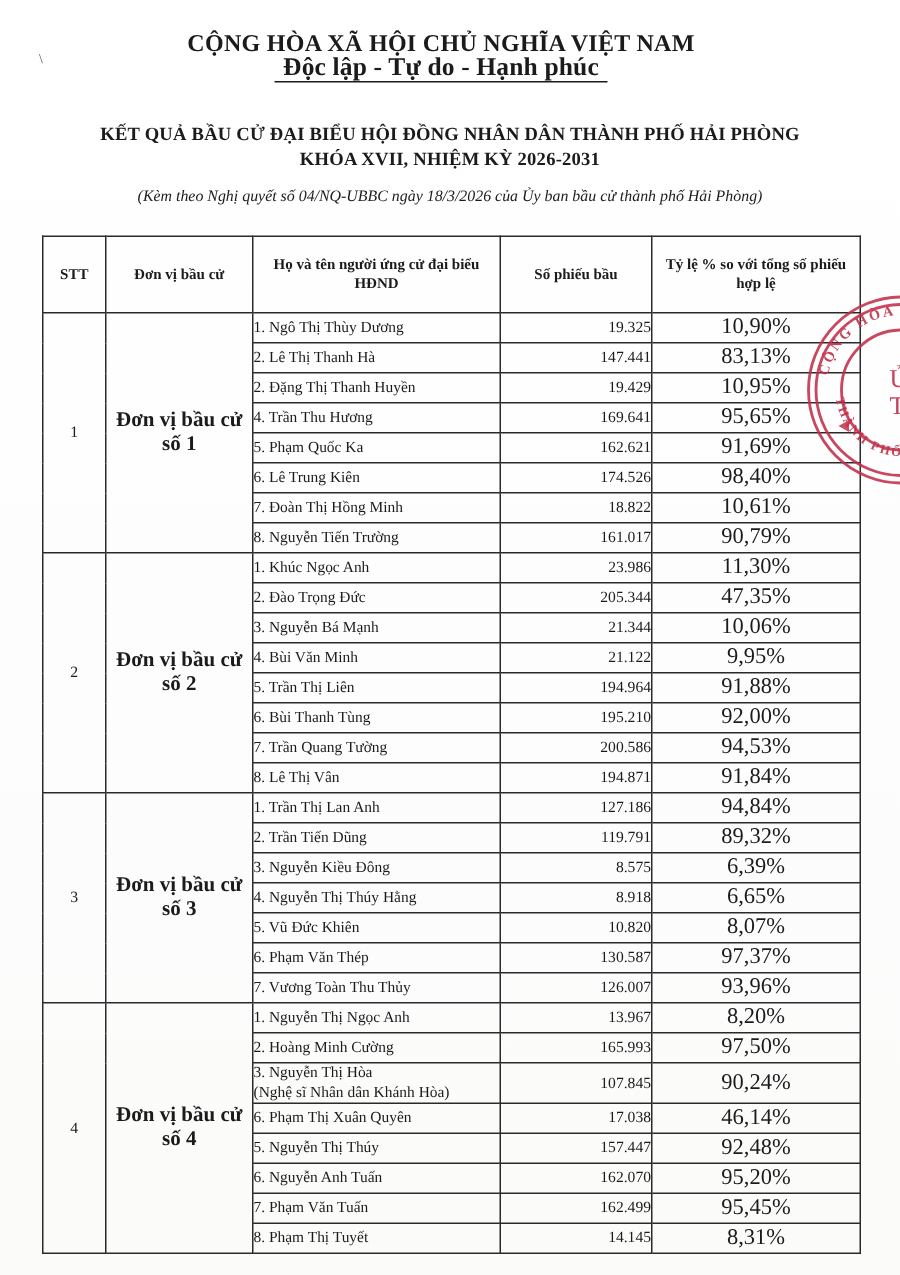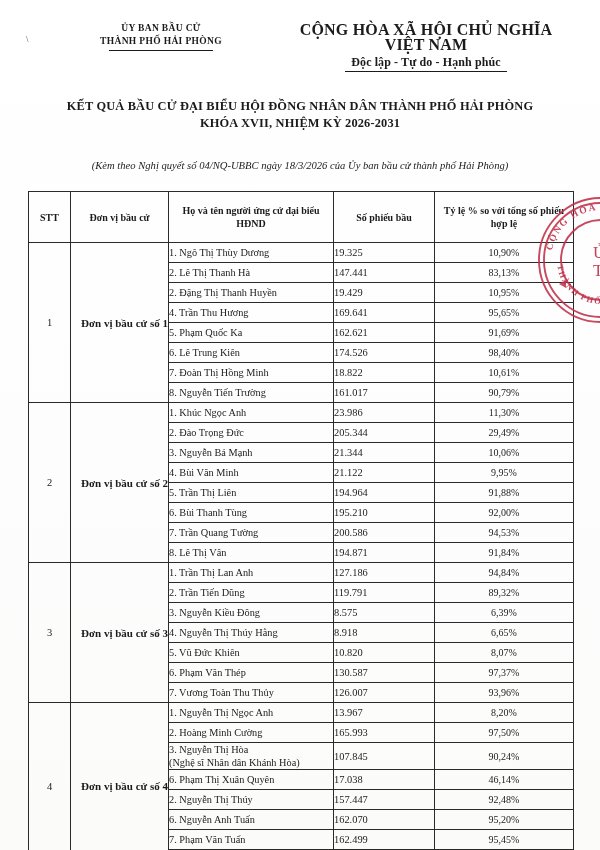--- a/index.html
+++ b/index.html
@@ -55,21 +55,21 @@
     letter-spacing: .35px;
     line-height: 13px;
     text-transform: uppercase;
   }
   .lh-right .lh-line {
     font-size: 16px;
     letter-spacing: .2px;
     line-height: 15px;
   }
   .lh-motto {
-    font-size: 12px;
+    font-size: 17px;
     font-weight: bold;
     line-height: 16px;
     display: inline-block;
     border-bottom: 1.1px solid #1b1b1b;
     padding: 0 6px 1px 6px;
     text-transform: none;
     letter-spacing: .1px;
   }
   .rule-short {
     width: 104px;
@@ -92,21 +92,21 @@
     padding: 0 28px;
   }
   .doc-title {
     font-size: 12.4px;
     font-weight: bold;
     line-height: 17px;
     letter-spacing: .15px;
     text-transform: uppercase;
   }
   .doc-subtitle {
-    margin-top: 27px;
+    margin-top: 10px;
     font-size: 10.6px;
     font-style: italic;
     line-height: 14px;
   }
 
   
   .table-wrap {
     margin: 18px 0 0 28px;
     width: 545px;
   }
@@ -134,41 +134,41 @@
   col.c-unit   { width: 98px; }
   col.c-name   { width: 165px; }
   col.c-votes  { width: 101px; }
   col.c-pct    { width: 139px; }
 
   td.stt {
     text-align: center;
     font-size: 10.5px;
   }
   td.unit {
-    text-align: right;
-    font-size: 11px;
+    text-align: center;
+    font-size: 14px;
     font-weight: bold;
   }
   td.cand {
     font-size: 10.3px;
     text-align: left;
     padding: 2px 2px 2px 4px;
     line-height: 13px;
     height: 19px;
   }
   td.cand .sub {
     display: block;
   }
   td.votes {
     font-size: 10.4px;
-    text-align: left;
+    text-align: right;
     height: 19px;
   }
   td.pct {
-    font-size: 10px;
+    font-size: 15px;
     text-align: center;
     height: 19px;
   }
 
   
   .seal {
     position: absolute;
     left: 537px;
     top: 196px;
     width: 128px;
@@ -181,25 +181,20 @@
 </head>
 <body>
 
 <div class="scan-tint"></div>
 
 <div class="page">
 
   <div class="tick">\</div>
 
   <div class="letterhead">
-    <div class="lh-left">
-      <div class="lh-line">ỦY BAN BẦU CỬ</div>
-      <div class="lh-line">THÀNH PHỐ HẢI PHÒNG</div>
-      <div class="rule-short"></div>
-    </div>
     <div class="lh-right">
       <div class="lh-line">CỘNG HÒA XÃ HỘI CHỦ NGHĨA VIỆT NAM</div>
       <div class="lh-motto">Độc lập - Tự do - Hạnh phúc</div>
     </div>
   </div>
 
   <div class="title-block">
     <div class="doc-title">KẾT QUẢ BẦU CỬ ĐẠI BIỂU HỘI ĐỒNG NHÂN DÂN THÀNH PHỐ HẢI PHÒNG</div>
     <div class="doc-title">KHÓA XVII, NHIỆM KỲ 2026-2031</div>
     <div class="doc-subtitle">(Kèm theo Nghị quyết số 04/NQ-UBBC ngày 18/3/2026 của Ủy ban bầu cử thành phố Hải Phòng)</div>
@@ -269,21 +264,21 @@
           <tr>
             <td class="stt" rowspan="8">2</td>
             <td class="unit" rowspan="8">Đơn vị bầu cử số 2</td>
             <td class="cand"><span>1. Khúc Ngọc Anh</span></td>
             <td class="votes">23.986</td>
             <td class="pct">11,30%</td>
           </tr>
           <tr>
             <td class="cand"><span>2. Đào Trọng Đức</span></td>
             <td class="votes">205.344</td>
-            <td class="pct">29,49%</td>
+            <td class="pct">47,35%</td>
           </tr>
           <tr>
             <td class="cand"><span>3. Nguyễn Bá Mạnh</span></td>
             <td class="votes">21.344</td>
             <td class="pct">10,06%</td>
           </tr>
           <tr>
             <td class="cand"><span>4. Bùi Văn Minh</span></td>
             <td class="votes">21.122</td>
             <td class="pct">9,95%</td>
@@ -361,21 +356,21 @@
             <td class="cand"><span>3. Nguyễn Thị Hòa</span><span class="sub">(Nghệ sĩ Nhân dân Khánh Hòa)</span></td>
             <td class="votes">107.845</td>
             <td class="pct">90,24%</td>
           </tr>
           <tr>
             <td class="cand"><span>6. Phạm Thị Xuân Quyên</span></td>
             <td class="votes">17.038</td>
             <td class="pct">46,14%</td>
           </tr>
           <tr>
-            <td class="cand"><span>2. Nguyễn Thị Thúy</span></td>
+            <td class="cand"><span>5. Nguyễn Thị Thúy</span></td>
             <td class="votes">157.447</td>
             <td class="pct">92,48%</td>
           </tr>
           <tr>
             <td class="cand"><span>6. Nguyễn Anh Tuấn</span></td>
             <td class="votes">162.070</td>
             <td class="pct">95,20%</td>
           </tr>
           <tr>
             <td class="cand"><span>7. Phạm Văn Tuấn</span></td>

